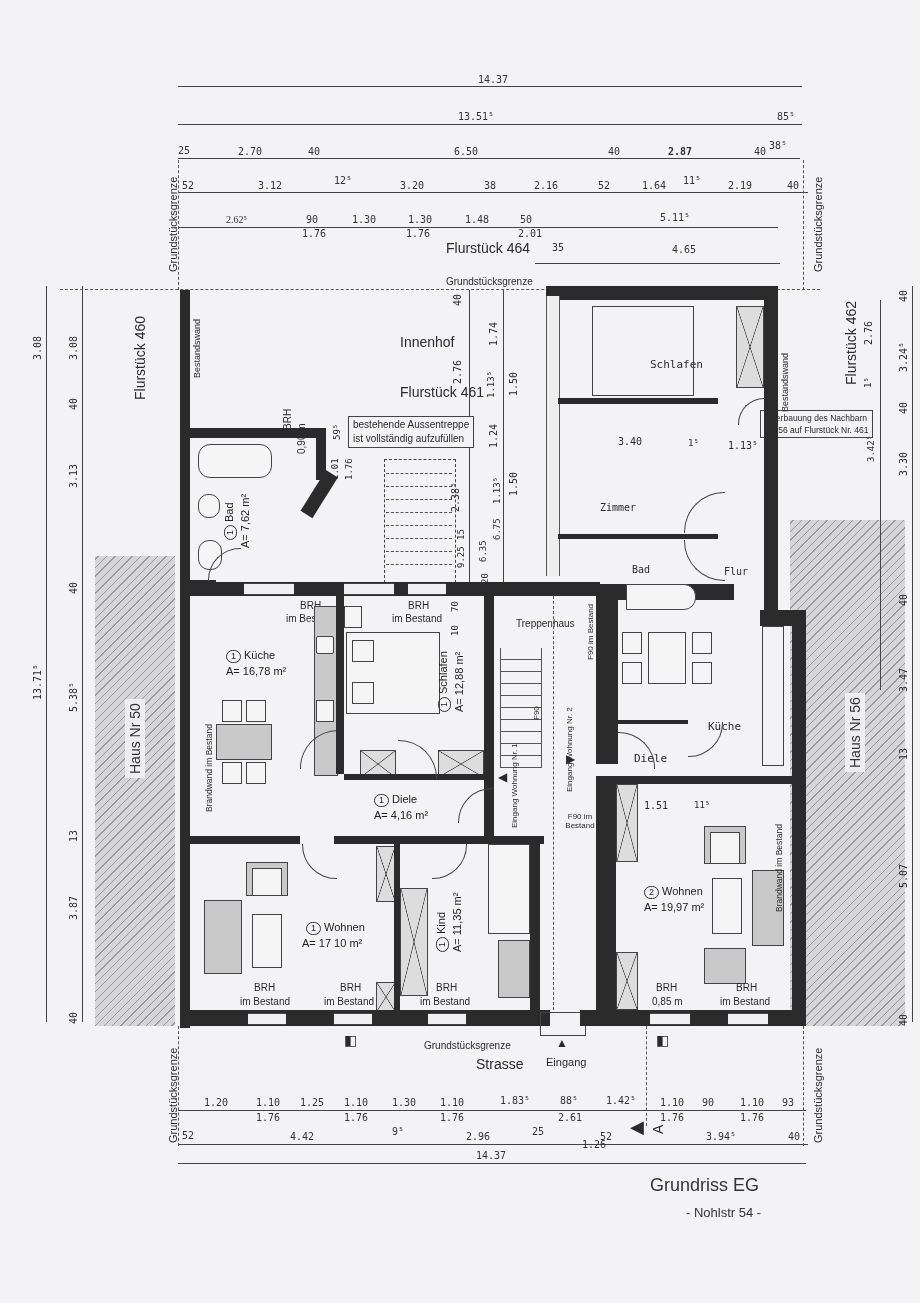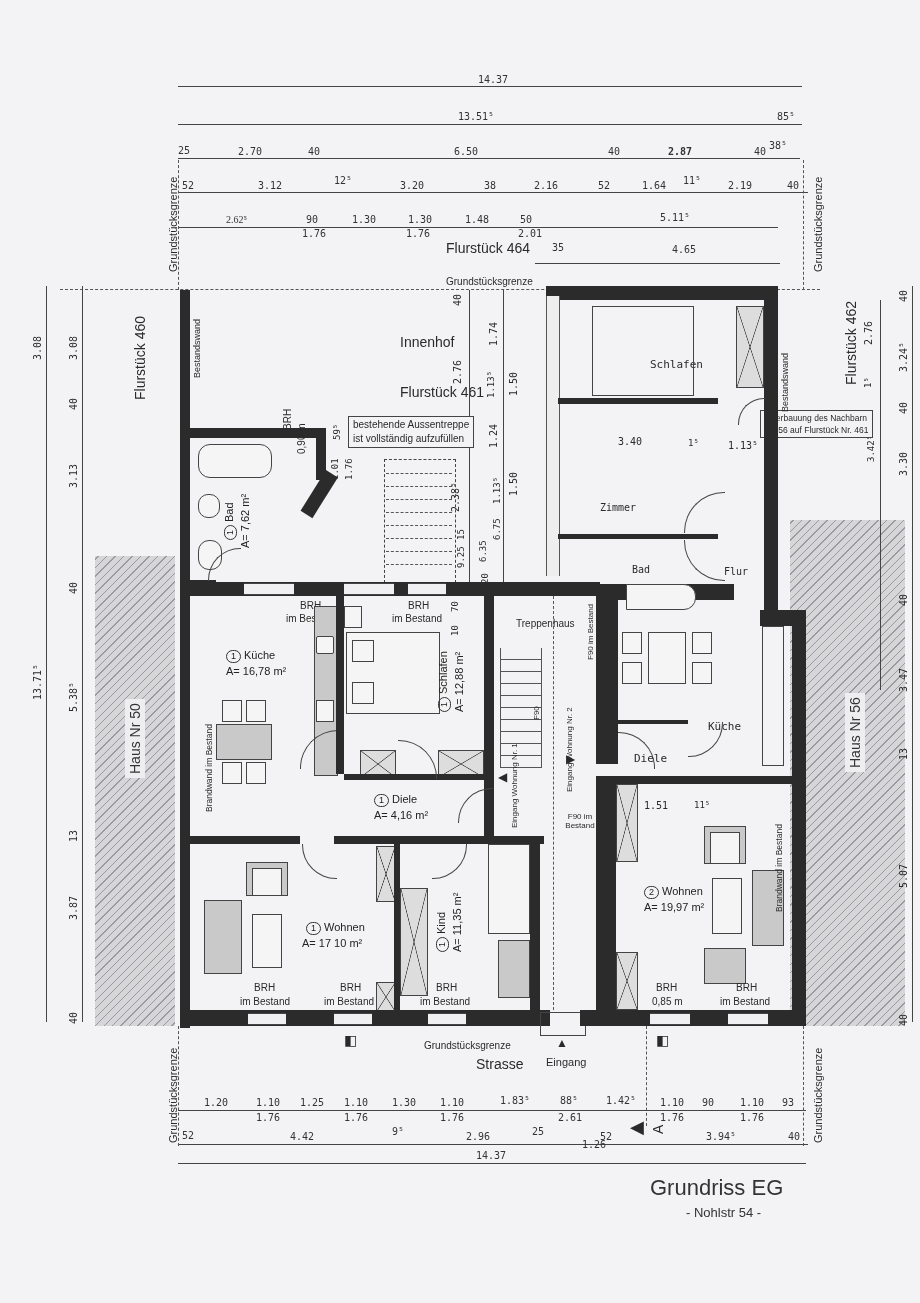--- a/index.html
+++ b/index.html
@@ -18,21 +18,21 @@
   .hatch-label{background:#eeeef0;padding:2px 4px;font-size:14px;color:#333;}
   .furn{position:absolute;border:1px solid #444;background:#f5f5f5;}
   .furng{position:absolute;border:1px solid #444;background:#c9c9c9;}
   .cross{position:absolute;border:1px solid #444;background:
     linear-gradient(to top right,transparent calc(50% - 0.7px),#444 50%,transparent calc(50% + 0.7px)),
     linear-gradient(to bottom right,transparent calc(50% - 0.7px),#444 50%,transparent calc(50% + 0.7px)),#ddd;}
   .door{position:absolute;border:1px solid #444;}
   .note{position:absolute;border:1px solid #444;background:#f3f3f5;font-size:10px;line-height:14px;padding:1px 4px;white-space:nowrap;}
   .window{position:absolute;background:#f0f0f2;border-top:1px solid #444;border-bottom:1px solid #444;}
   .stairs{position:absolute;background:repeating-linear-gradient(to bottom,#f3f3f5 0 11px,#555 11px 12px);border-left:1px solid #555;border-right:1px solid #555;}
-  .title{position:absolute;font-size:22px;color:#333;}
+  .title{position:absolute;font-size:18px;color:#333;}
   .subtitle{position:absolute;font-size:13px;color:#333;}
 </style>
 </head>
 <body>
 
 <div>
   <div class="hline" style="left:178px;top:86px;width:624px;"></div>
   <span class="dim" style="left:478px;top:74px;">14.37</span>
 
   <div class="hline" style="left:178px;top:124px;width:624px;"></div>

